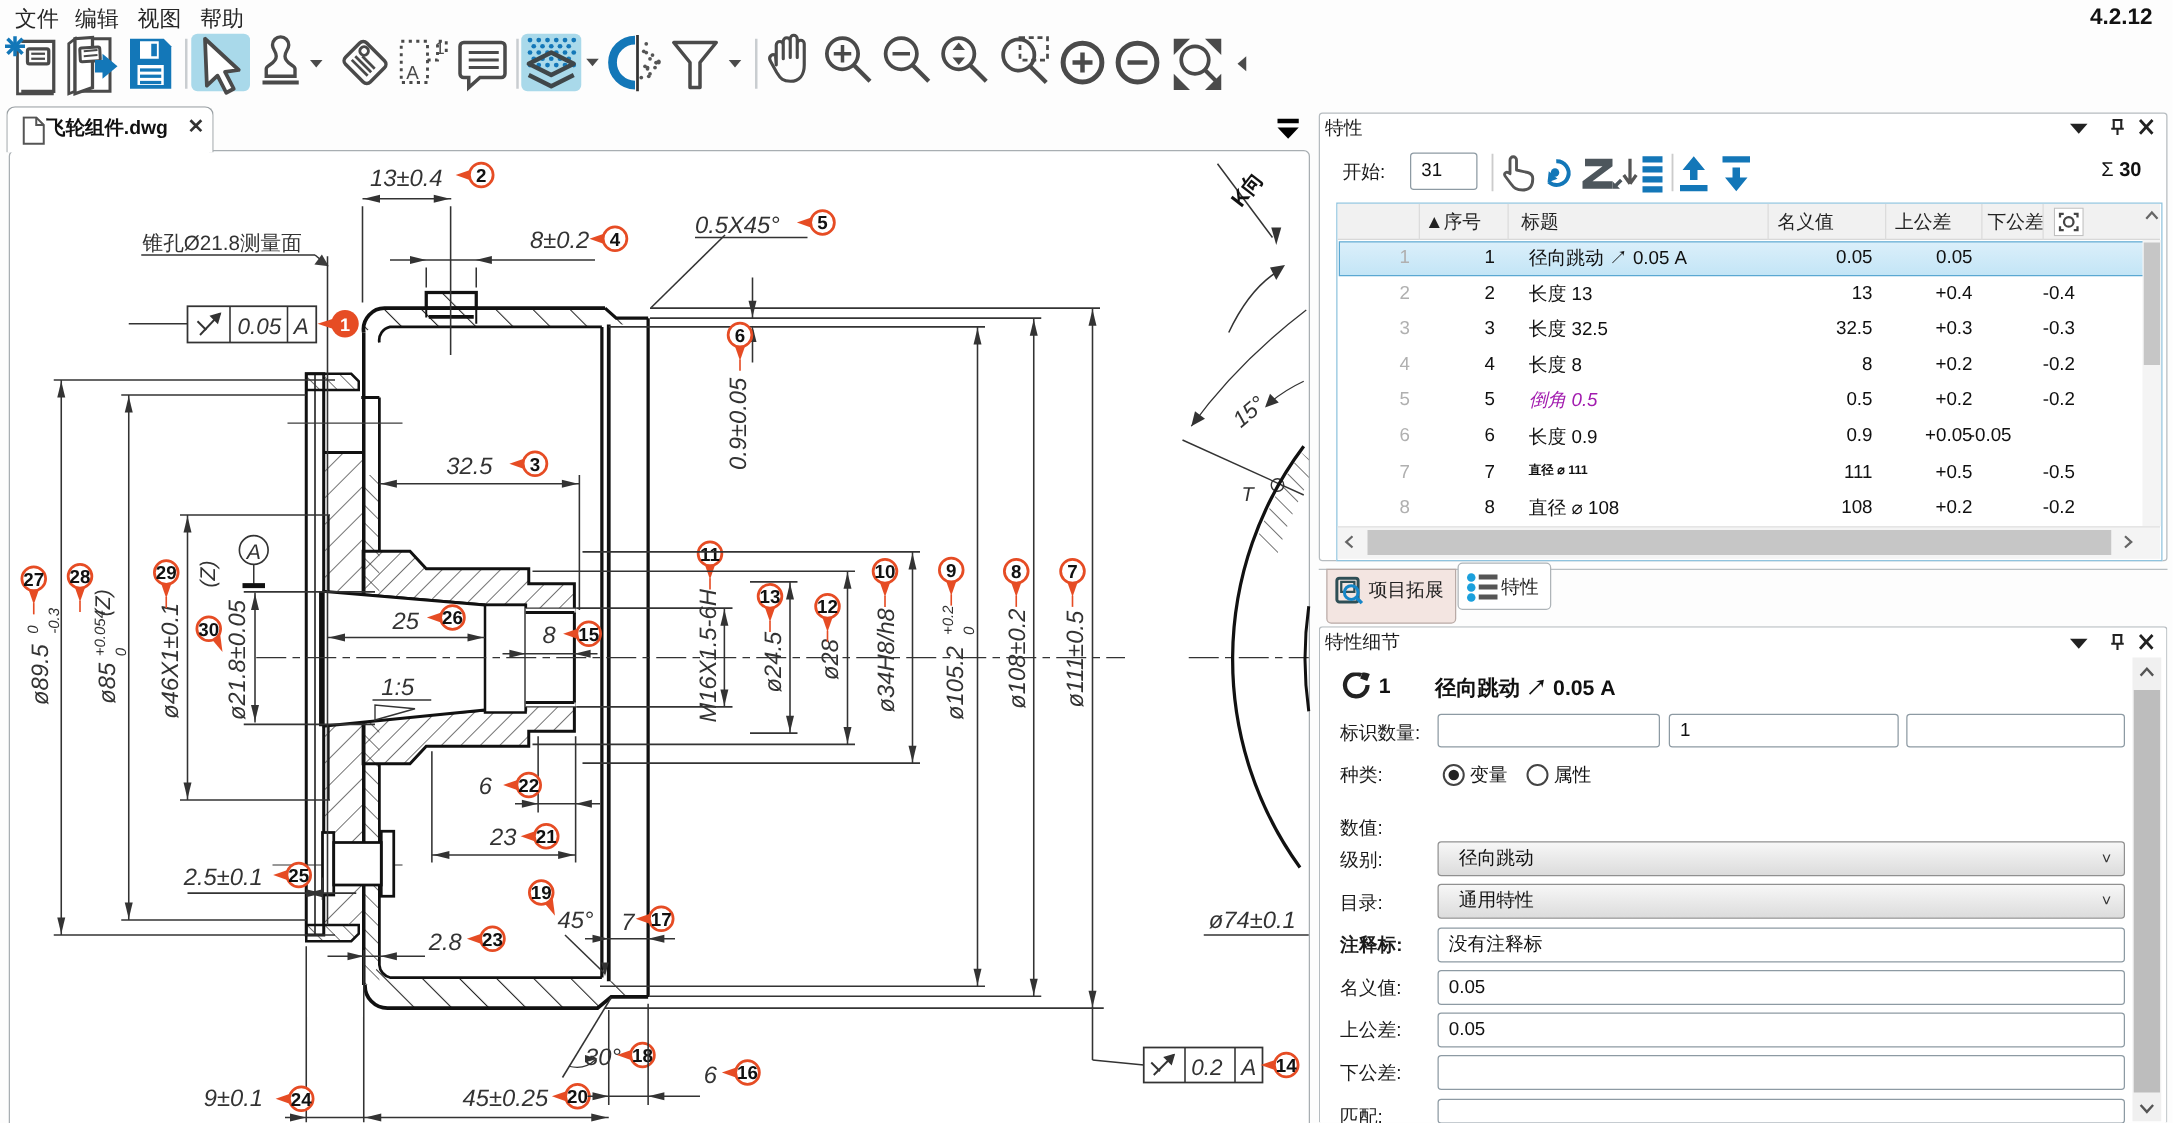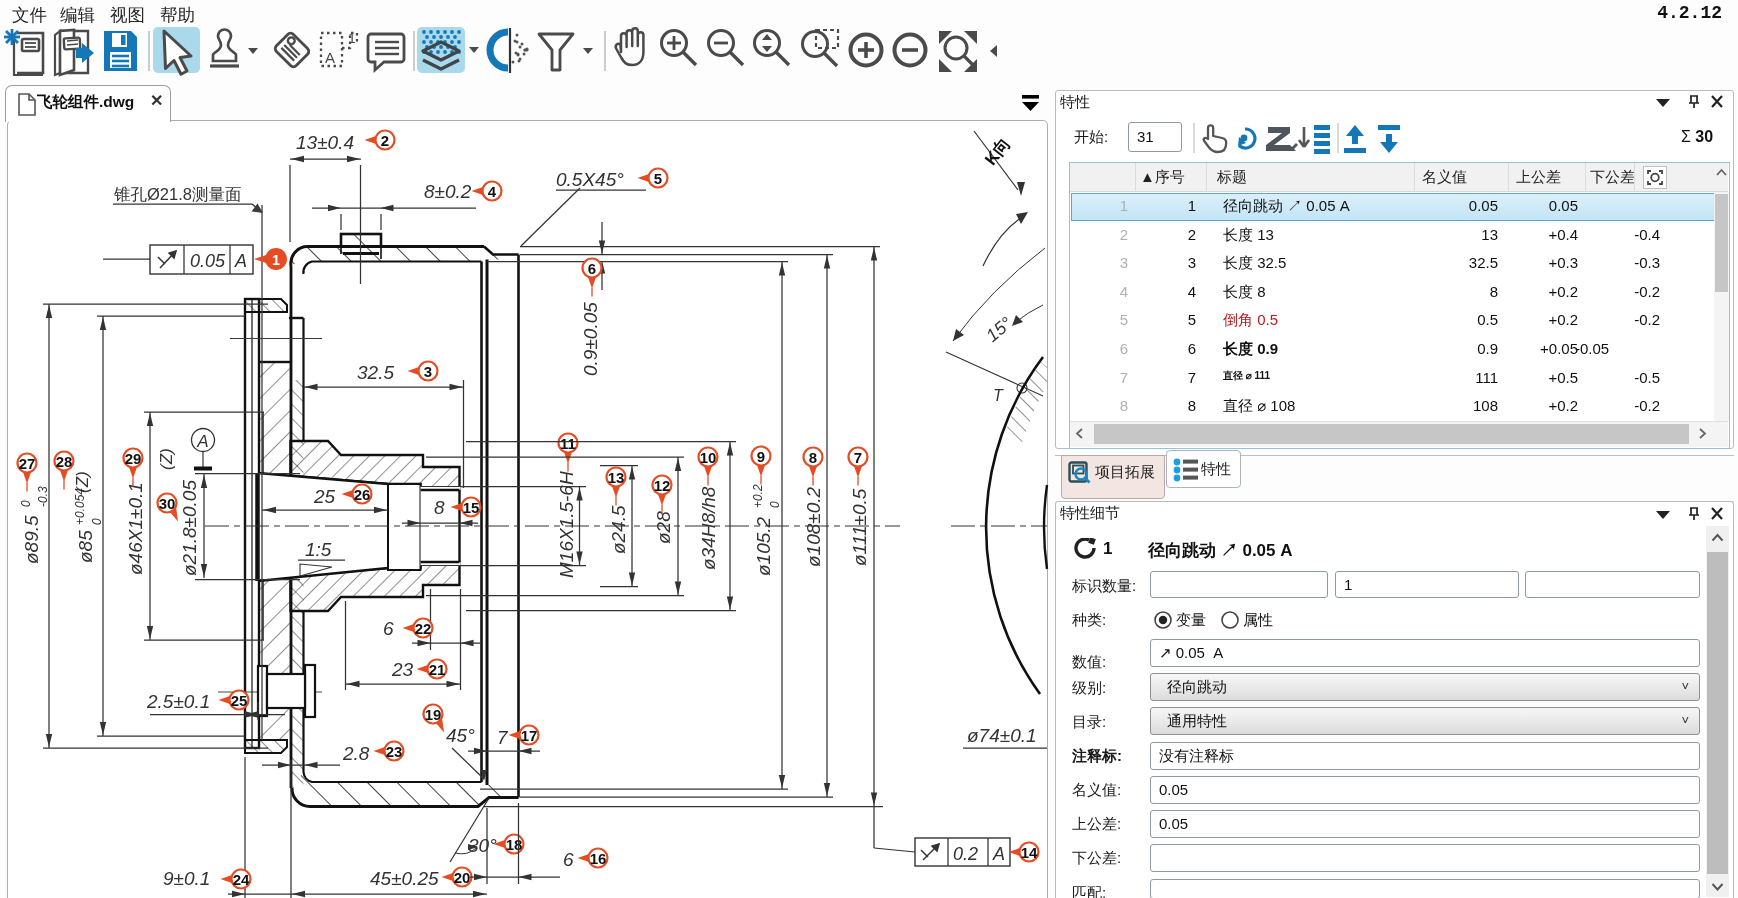--- a/index.html
+++ b/index.html
@@ -1,19 +1,19 @@
 <!DOCTYPE html>
 <html><head>
 <meta charset="utf-8">
 <style>
 * { margin:0; padding:0; box-sizing:border-box; }
 html,body { width:1738px; height:898px; overflow:hidden; background:#fdfdfd;
   font-family:"Liberation Sans", sans-serif; }
 .abs { position:absolute; }
-#menubar { position:absolute; left:0; top:0; width:1738px; height:26px;font-family:Liberation Mono, monospace; }
+#menubar { position:absolute; left:0; top:0; width:1738px; height:26px; }
 .menuitem { position:absolute; top:3px; font-size:17.5px; color:#262626; }
 #version { position:absolute; top:3px; right:16px; font-size:18px; font-weight:bold; color:#111; }
 #tabbar { position:absolute; left:5px; top:85px; width:166px; height:37px;
   border:1.5px solid #9aa0a4; border-bottom:none; border-radius:7px 7px 0 0; background:#fff; z-index:3; }
 #tabtitle { position:absolute; left:31px; top:6px; font-size:15.5px; font-weight:bold; color:#111; }
 #tabclose { position:absolute; left:144px; top:5px; font-size:16px; font-weight:bold; color:#333; }
 #drawarea { position:absolute; left:7px; top:120px; width:1041px; height:790px;
   border:1.5px solid #a8aeb2; border-radius:5px; background:#fff; z-index:1; }
 .panel { position:absolute; background:#fff; border:1.5px solid #b6bcc0; border-radius:3px; }
 .ptitle { position:absolute; left:4px; top:2px; font-size:15px; color:#1a1a1a; }
@@ -926,28 +926,28 @@
 
 <span class="abs" style="left:20px;top:120px;width:38px;text-align:right;font-size:15px;color:#b0b0b0;">4</span>
 <span class="abs" style="left:88px;top:120px;width:38px;text-align:right;font-size:15px;color:#111;">4</span>
 <span class="abs" style="left:153px;top:120px;font-size:15px;color:#111;">长度 8</span>
 <span class="abs" style="left:348px;top:120px;width:80px;text-align:right;font-size:15px;color:#111;">8</span>
 <span class="abs" style="left:428px;top:120px;width:80px;text-align:right;font-size:15px;color:#111;">+0.2</span>
 <span class="abs" style="left:505px;top:120px;width:85px;text-align:right;font-size:15px;color:#111;">-0.2</span>
 
 <span class="abs" style="left:20px;top:148px;width:38px;text-align:right;font-size:15px;color:#b0b0b0;">5</span>
 <span class="abs" style="left:88px;top:148px;width:38px;text-align:right;font-size:15px;color:#111;">5</span>
-<span class="abs" style="left:153px;top:148px;font-size:15px;color:#b91c1c;">倒角 0.5</span>
+<span class="abs" style="left:153px;top:148px;font-size:15px;color:#a21caf;font-style:italic;">倒角 0.5</span>
 <span class="abs" style="left:348px;top:148px;width:80px;text-align:right;font-size:15px;color:#111;">0.5</span>
 <span class="abs" style="left:428px;top:148px;width:80px;text-align:right;font-size:15px;color:#111;">+0.2</span>
 <span class="abs" style="left:505px;top:148px;width:85px;text-align:right;font-size:15px;color:#111;">-0.2</span>
 
 <span class="abs" style="left:20px;top:177px;width:38px;text-align:right;font-size:15px;color:#b0b0b0;">6</span>
 <span class="abs" style="left:88px;top:177px;width:38px;text-align:right;font-size:15px;color:#111;">6</span>
-<span class="abs" style="left:153px;top:177px;font-size:15px;color:#111;font-weight:bold;">长度 0.9</span>
+<span class="abs" style="left:153px;top:177px;font-size:15px;color:#111;">长度 0.9</span>
 <span class="abs" style="left:348px;top:177px;width:80px;text-align:right;font-size:15px;color:#111;">0.9</span>
 <span class="abs" style="left:428px;top:177px;width:80px;text-align:right;font-size:15px;color:#111;">+0.05</span>
 <span class="abs" style="left:505px;top:177px;width:85px;text-align:left;font-size:15px;color:#111;">-0.05</span>
 
 <span class="abs" style="left:20px;top:206px;width:38px;text-align:right;font-size:15px;color:#b0b0b0;">7</span>
 <span class="abs" style="left:88px;top:206px;width:38px;text-align:right;font-size:15px;color:#111;">7</span>
 <span class="abs" style="left:153px;top:206px;font-size:10px;color:#111;font-weight:bold;">直径 ⌀ 111</span>
 <span class="abs" style="left:348px;top:206px;width:80px;text-align:right;font-size:15px;color:#111;">111</span>
 <span class="abs" style="left:428px;top:206px;width:80px;text-align:right;font-size:15px;color:#111;">+0.5</span>
 <span class="abs" style="left:505px;top:206px;width:85px;text-align:right;font-size:15px;color:#111;">-0.5</span>
@@ -1036,21 +1036,20 @@
 <label class="f" style="left:16px;top:109px;">种类:</label>
 <svg class="abs" style="left:97px;top:108px;" width="100" height="20" viewBox="0 0 100 20">
 <circle cx="10" cy="10" r="8" fill="#fff" stroke="#444" stroke-width="1.6"></circle>
       <circle cx="10" cy="10" r="4.2" fill="#222"></circle>
 <circle cx="77" cy="10" r="8" fill="#fff" stroke="#444" stroke-width="1.6"></circle>
 </svg>
 <span class="abs" style="left:120px;top:109px;font-size:15px;color:#111;">变量</span>
 <span class="abs" style="left:187px;top:109px;font-size:15px;color:#111;">属性</span>
 
 <label class="f" style="left:16px;top:151px;">数值:</label>
-<div class="ibox" style="left:94px;top:137px;width:550px;height:28px;line-height:26px;">↗ 0.05&nbsp;&nbsp;A</div>
 
 <label class="f" style="left:16px;top:177px;">级别:</label>
 <div class="dbox" style="left:94px;top:171px;width:550px;height:28px;line-height:26px;">径向跳动<span style="position:absolute;right:10px;top:0;color:#333;font-size:13px;">˅</span></div>
 
 <label class="f" style="left:16px;top:211px;">目录:</label>
 <div class="dbox" style="left:94px;top:205px;width:550px;height:28px;line-height:26px;">通用特性<span style="position:absolute;right:10px;top:0;color:#333;font-size:13px;">˅</span></div>
 
 <label class="f" style="left:16px;top:245px;font-weight:bold;">注释标:</label>
 <div class="ibox" style="left:94px;top:240px;width:550px;height:28px;line-height:26px;">没有注释标</div>
 

